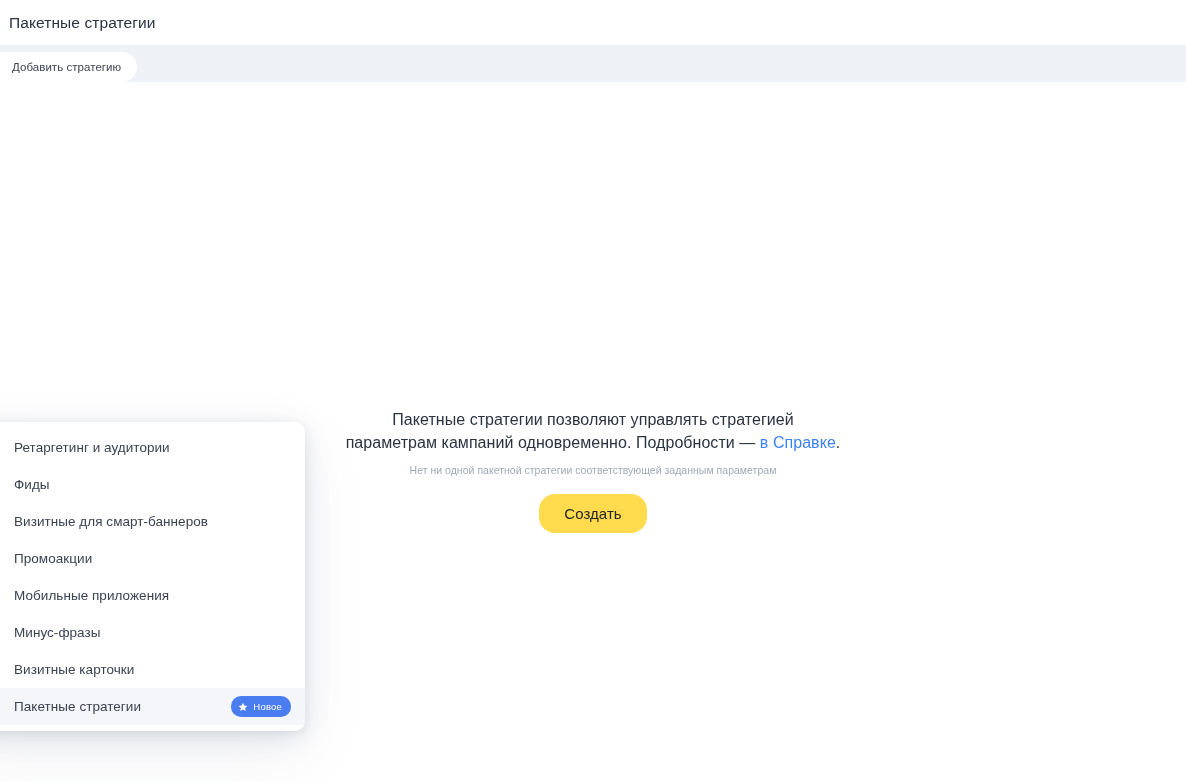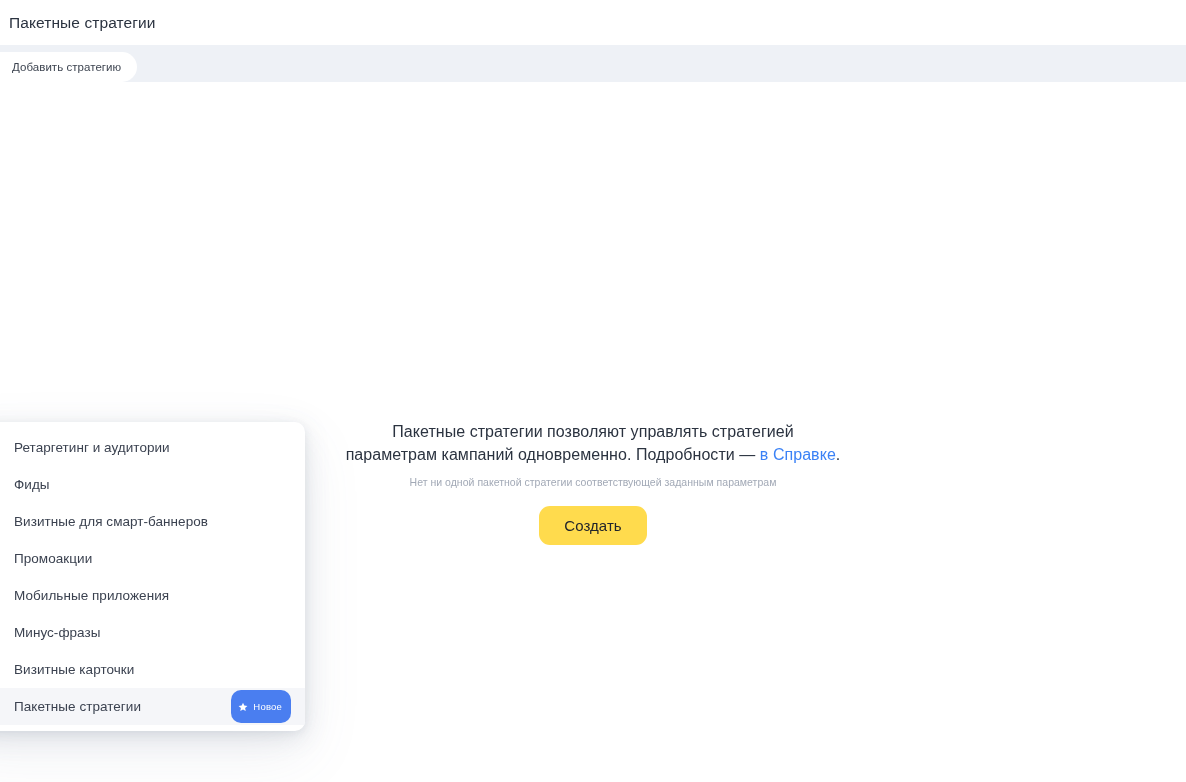--- a/index.html
+++ b/index.html
@@ -60,21 +60,21 @@
     cursor: pointer;
     display: flex;
     align-items: center;
     margin-left: 0;
   }
 
   
   .empty-state {
     position: absolute;
     left: 593px;
-    top: 420px;
+    top: 408px;
     width: 620px;
     margin-left: -310px;
     text-align: center;
   }
   .empty-line {
     font-size: 16px;
     line-height: 23px;
     color: #2b3340;
     letter-spacing: 0.05px;
   }
@@ -90,21 +90,21 @@
     letter-spacing: 0.02px;
   }
   .create-btn {
     margin-top: 18px;
     display: inline-flex;
     align-items: center;
     justify-content: center;
     height: 39px;
     padding: 0 25px;
     border: none;
-    border-radius: 11px;
+    border-radius: 16px;
     background: #ffdb4d;
     font-family: inherit;
     font-size: 15px;
     color: #21242b;
     cursor: pointer;
     letter-spacing: 0.05px;
   }
 
   
   .menu-panel {
@@ -133,21 +133,21 @@
     background: transparent;
   }
   .menu-item.is-active { background: #f5f6f9; }
   .menu-item-label { white-space: nowrap; text-align: center; }
 
   
   .badge-new {
     display: inline-flex;
     align-items: center;
     gap: 5px;
-    height: 33px;
+    height: 21px;
     padding: 0 9px 0 7px;
     border-radius: 10px;
     background: #4a7ef0;
     color: #ffffff;
     font-size: 9.5px;
     letter-spacing: 0.2px;
     white-space: nowrap;
   }
   .badge-star { width: 10px; height: 10px; display: block; flex: 0 0 auto; }
 </style>

